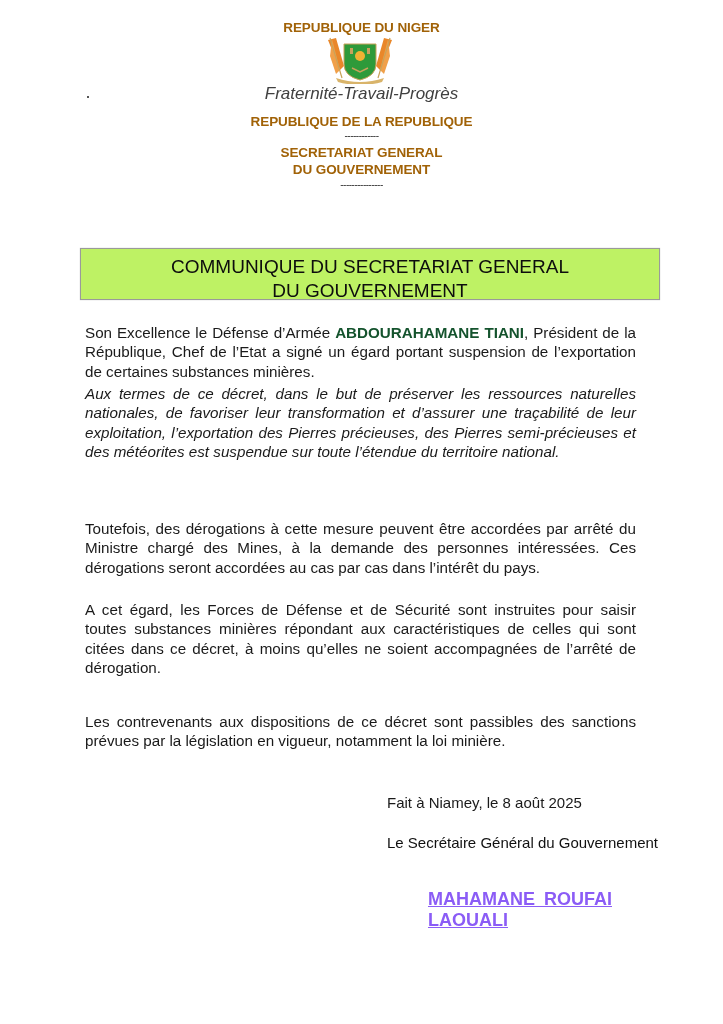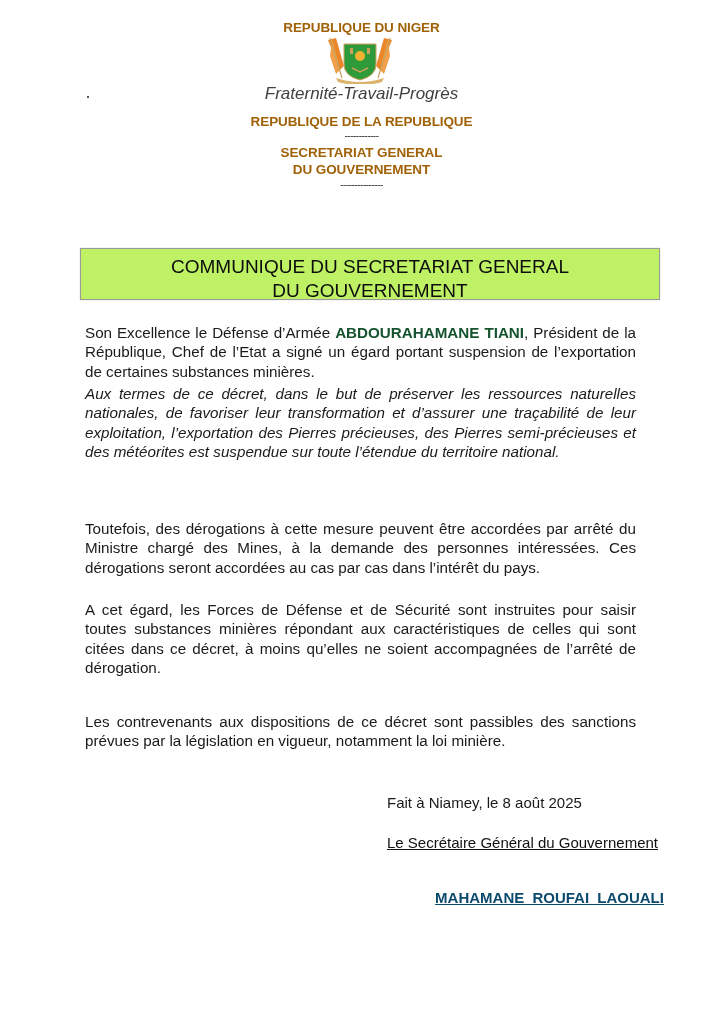--- a/index.html
+++ b/index.html
@@ -10,23 +10,23 @@
   .hdr { font-weight: bold; font-size: 13.5px; letter-spacing: -0.1px; color: #a16207; }
   .motto { font-style: italic; font-size: 17px; color: #404040; }
   .dash { font-size: 10px; letter-spacing: -0.5px; color: #333; line-height: 8px; }
   .dot { left: 87px; top: 96px; width: 2px; height: 2px; background: #555; }
   .title-box { left: 80px; top: 248px; width: 580px; height: 52px;
                background: #bef264; border: 1px solid #9a9a9a; box-shadow: 0 0 1px #bbb;
                text-align: center; font-size: 19px; line-height: 24px; color: #0d0d0d; padding-top: 6px; box-sizing: border-box; }
   .para { left: 85px; width: 551px; font-size: 15.2px; line-height: 19.4px; text-align: justify; color: #1a1a1a; }
   .para b { font-weight: bold; color: #14532d; }
   .sig { left: 387px; font-size: 15px; line-height: 19.4px; color: #1a1a1a; text-align: center; }
-  .sig-title { left: 387px; width: 284px; font-size: 15px; line-height: 19px; text-align: justify; text-align-last: left; text-decoration: underline; }
-  .sig-name { left: 428px; width: 243px; text-decoration: underline; font-size: 15px; font-weight: bold; color: #0c4a6e;
-              word-spacing: 4px; text-align: center; }
+  .sig-title { left: 387px; width: 284px; font-size: 15px; line-height: 19px; text-align: justify; text-align-last: left; }
+  .sig-name { left: 428px; width: 243px; text-decoration: underline; font-size: 18px; font-weight: bold; color: #8b5cf6;
+              word-spacing: 4px; text-align: left; }
 </style>
 </head>
 <body>
 
 <div class="abs center hdr" style="top:20px;">REPUBLIQUE DU NIGER</div>
 
 <div class="abs" style="left:322px; top:36px; width:76px; height:48px;">
   <svg width="76" height="48" viewBox="0 0 76 48">
 
     <path d="M6 4 L14 2 L22 30 L18 34 Z" fill="#e9872a"></path>

